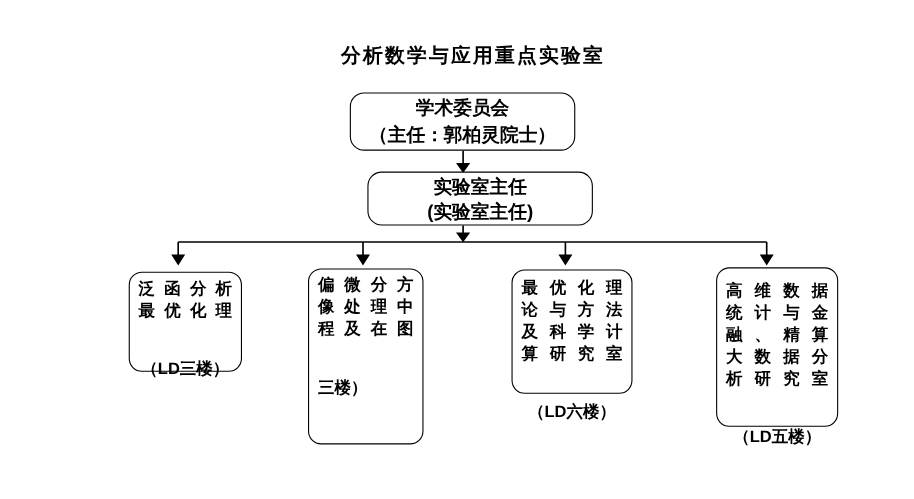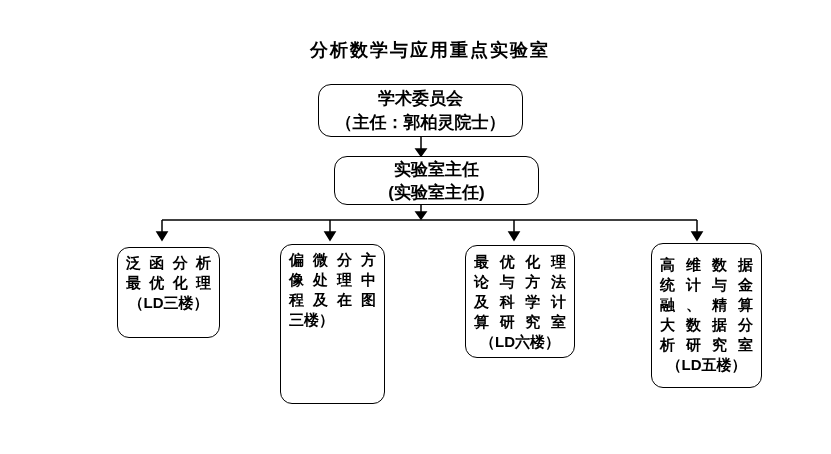--- a/index.html
+++ b/index.html
@@ -44,21 +44,21 @@
     font-size: 15px;
     line-height: 20px;
     padding-left: 8px;
     padding-right: 8px;
   }
   .lab .line {
     text-align: justify;
     text-align-last: justify;
     text-justify: inter-character;
   }
-  .lab .line:last-child { text-align-last: center; }
+  .lab .line:last-child { text-align-last: center; margin-top: 33px; }
   .lab-2 .line:last-child { text-align-last: left; }
   .lab-1 { left: 117px; top: 247px; width: 103px; height: 91px;  padding-top: 5px; }
   .lab-2 { left: 280px; top: 244px; width: 105px; height: 160px; padding-top: 5px; }
   .lab-3 { left: 465px; top: 245px; width: 110px; height: 113px; padding-top: 6px; }
   .lab-4 { left: 651px; top: 243px; width: 111px; height: 145px; padding-top: 11px; }
   .connectors {
     position: absolute;
     left: 0; top: 0;
     width: 831px; height: 454px;
     pointer-events: none;

